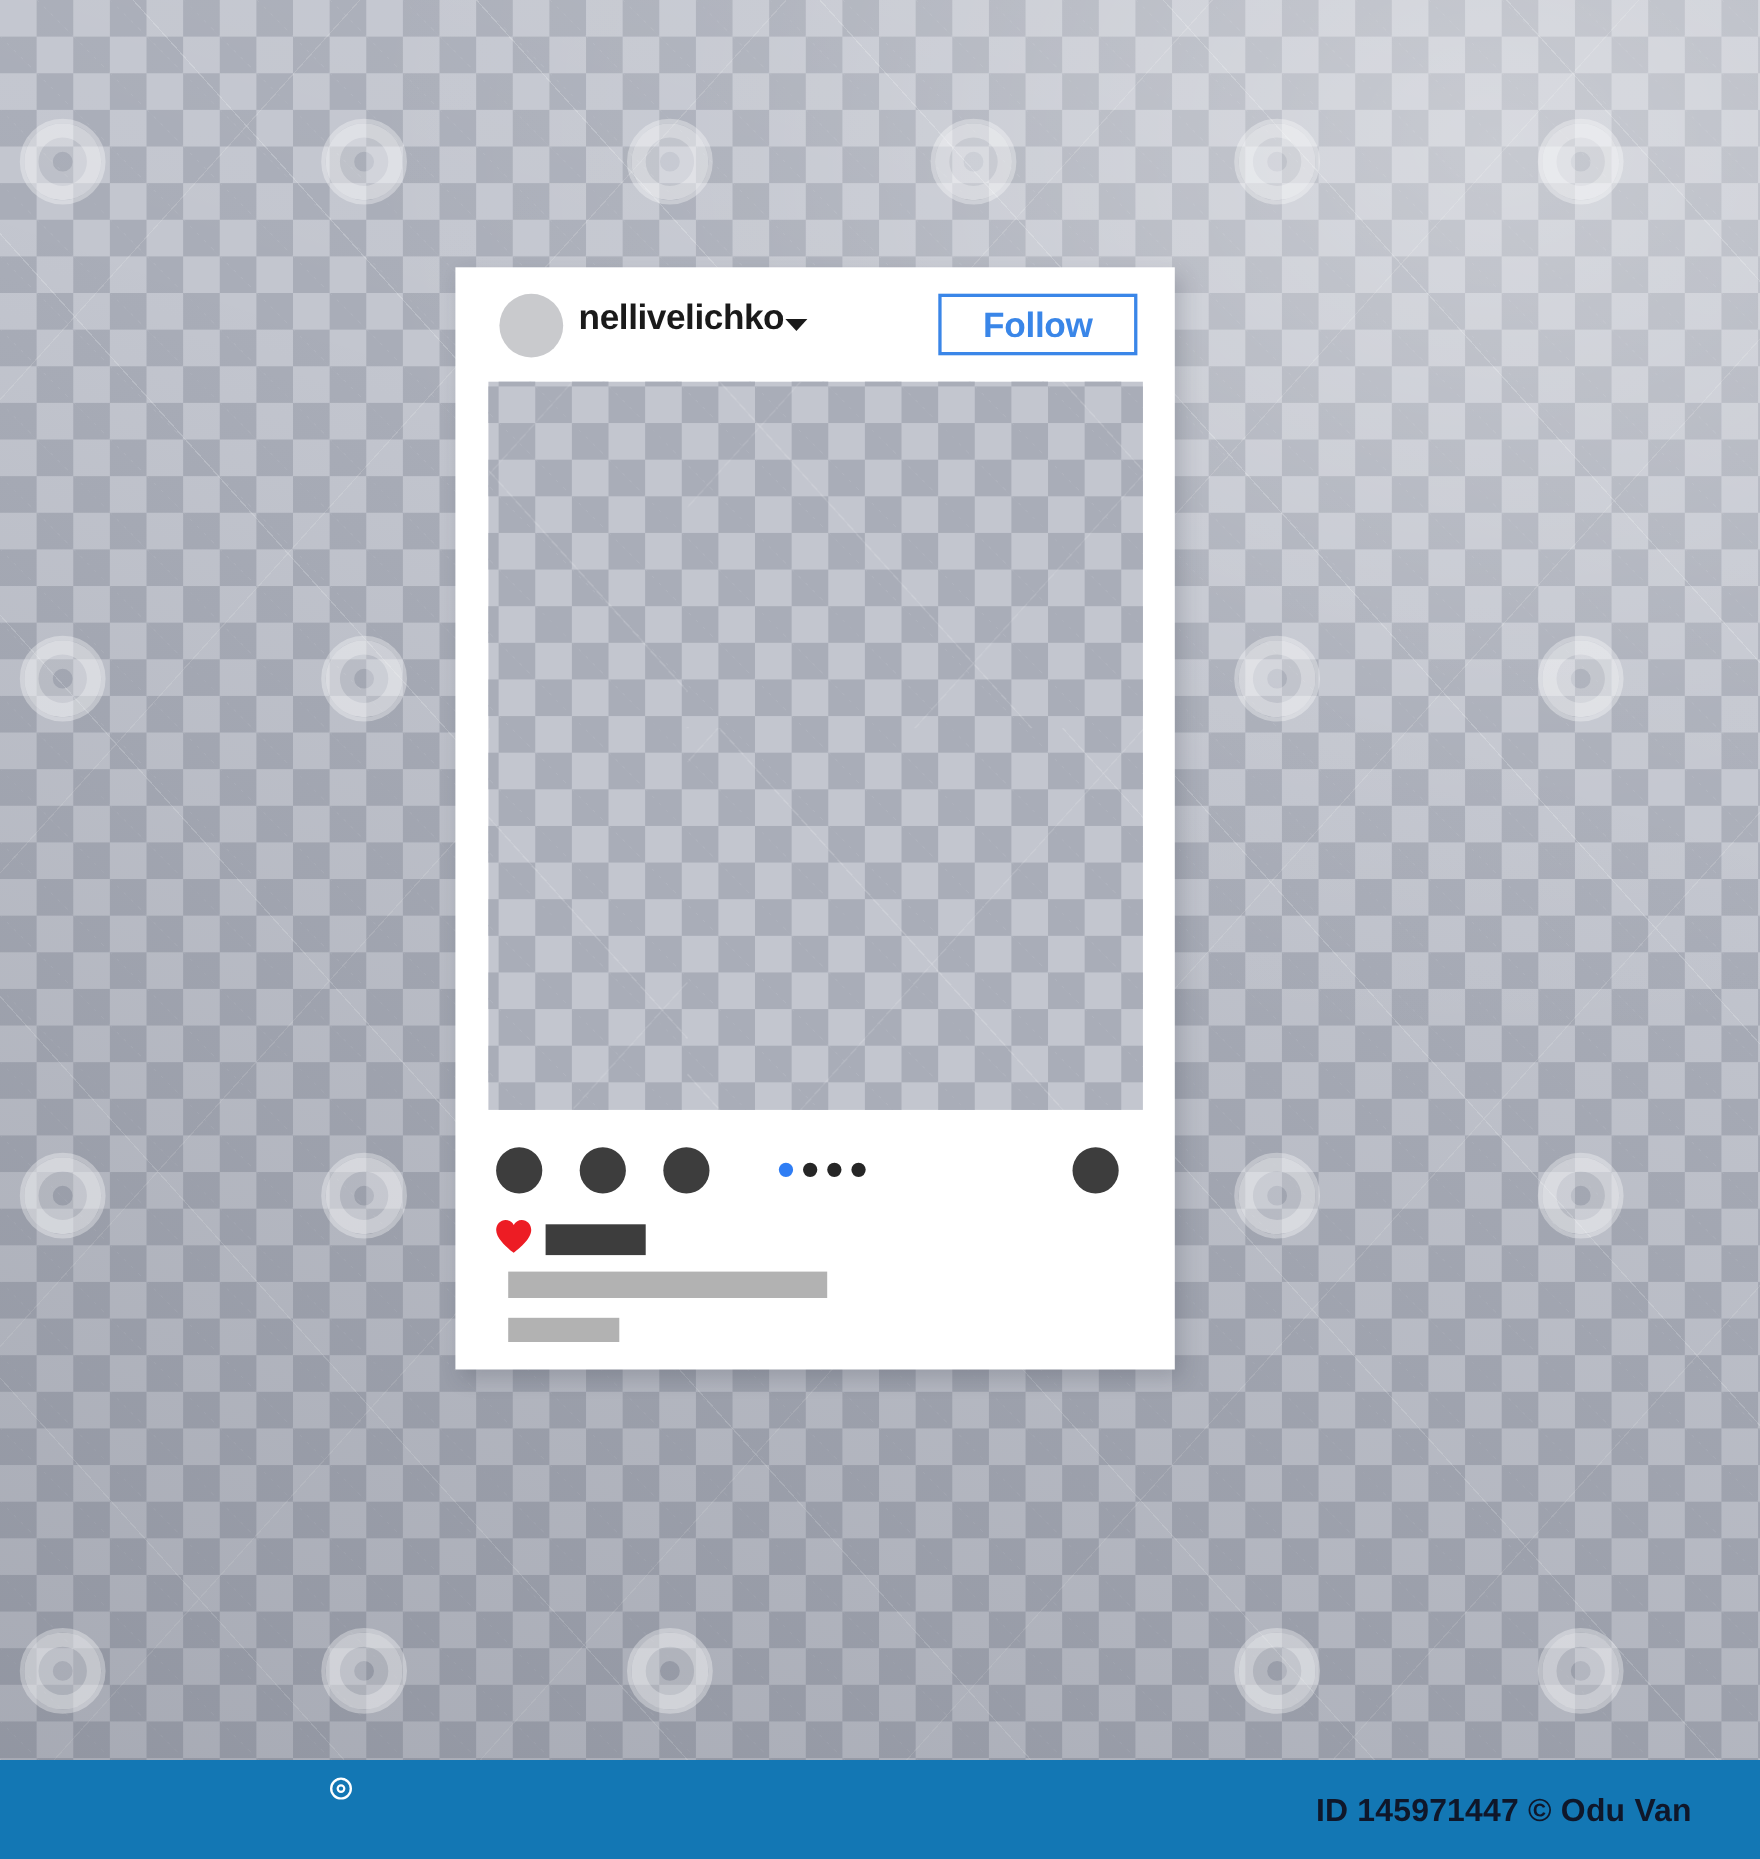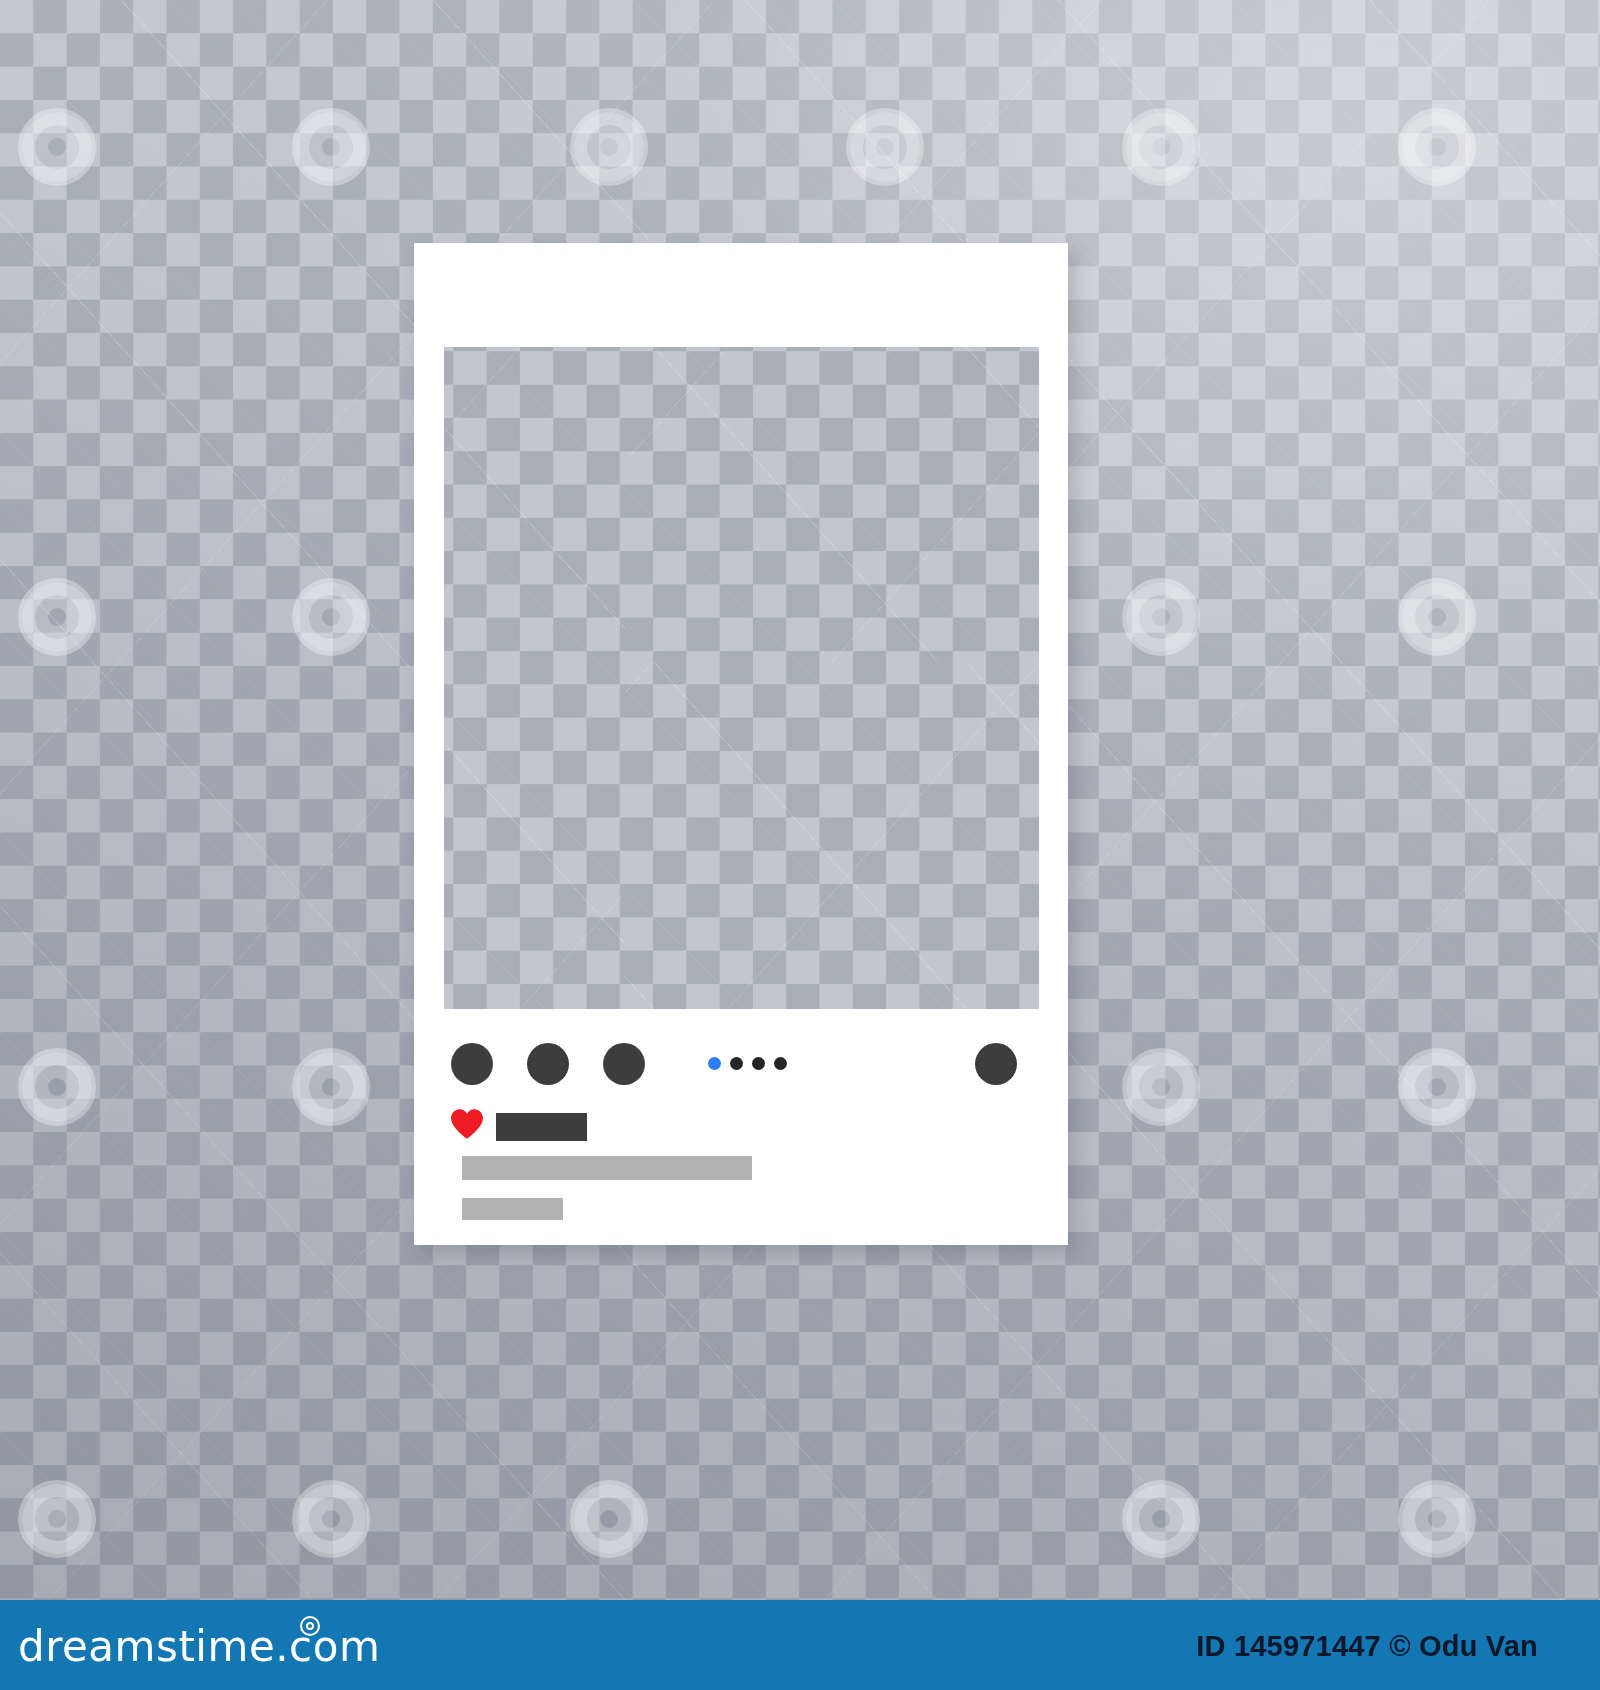--- a/index.html
+++ b/index.html
@@ -321,20 +321,31 @@
 
   <div class="wm-spiral" style="left:18px;  top:1480px;"></div>
   <div class="wm-spiral" style="left:292px; top:1480px;"></div>
   <div class="wm-spiral" style="left:570px; top:1480px;"></div>
   <div class="wm-spiral" style="left:1122px;top:1480px;"></div>
   <div class="wm-spiral" style="left:1398px;top:1480px;"></div>
 </div>
 
 <div id="post-card">
 
+  <div class="card-header">
+    <div id="avatar"></div>
+
+    <div id="username">nellivelichko</div>
+
+    <div id="caret-wrap">
+      <div id="username-caret"></div>
+    </div>
+
+    <button id="follow-button">Follow</button>
+  </div>
 
   <div id="post-photo">
     <div id="post-photo-lines"></div>
   </div>
   <div id="photo-white-dot"></div>
 
   <div id="action-bar">
     <div class="action-dot" id="action-like"></div>
     <div class="action-dot" id="action-comment"></div>
     <div class="action-dot" id="action-share"></div>
@@ -354,16 +365,15 @@
       <path d="M16 29 C16 29 1 18.6 1 9.6 C1 4.6 4.7 1 9.1 1 C12.2 1 14.7 2.8 16 5.3 C17.3 2.8 19.8 1 22.9 1 C27.3 1 31 4.6 31 9.6 C31 18.6 16 29 16 29 Z" fill="#ed1c24"></path>
     </svg>
     <div id="likes-bar"></div>
   </div>
 
   <div class="caption-bar" id="caption-bar-1"></div>
   <div class="caption-bar" id="caption-bar-2"></div>
 </div>
 
 <div id="footer">
-  <div id="footer-brand">dreamstime.com</div>
   <div id="footer-brand-mark"></div>
   <div id="footer-credit">ID 145971447 © Odu Van</div>
 </div>
 
 </body></html>

